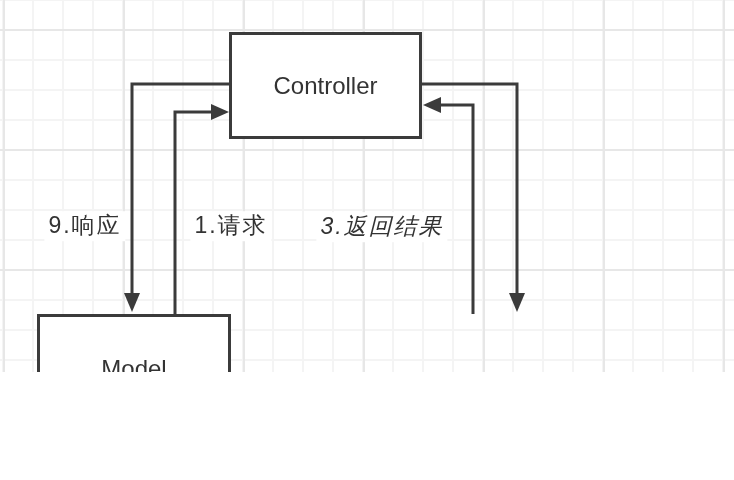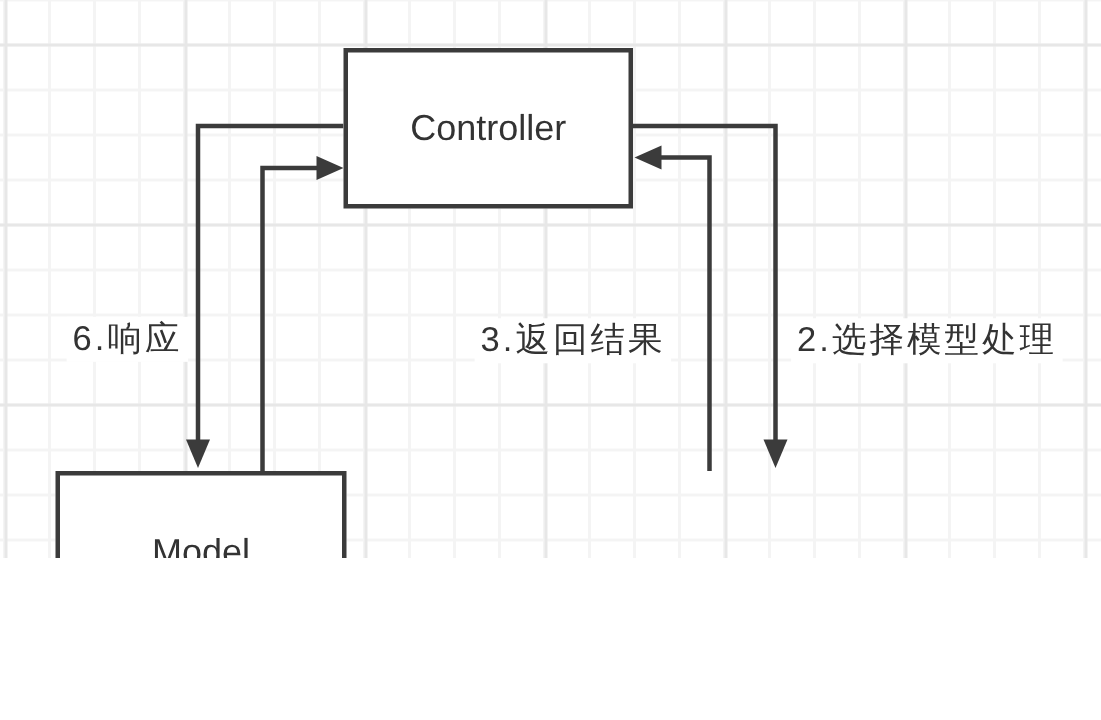--- a/index.html
+++ b/index.html
@@ -47,21 +47,21 @@
     background: #ffffff;
     padding: 1px 4px;
     font-size: 23px;
     letter-spacing: 2px;
     color: #333333;
     white-space: nowrap;
     line-height: 1.2;
   }
   .lbl-response      { left: 85px;  top: 226px; }
   .lbl-request       { left: 231px; top: 226px; }
-  .lbl-return-result { left: 382px; top: 227px; }
+  .lbl-return-result { left: 382px; top: 227px; font-style: italic; }
   .lbl-select-model  { left: 618px; top: 227px; }
   .edge-line { stroke: #3b3b3b; stroke-width: 3; fill: none; }
   .edge-arrowhead { fill: #3b3b3b; stroke: none; }
 </style>
 </head>
 <body>
 
 <div class="canvas">
 
   <svg class="edge-layer" width="734" height="480" viewBox="0 0 734 480" xmlns="http://www.w3.org/2000/svg">
@@ -79,17 +79,17 @@
     <polygon class="edge-arrowhead" points="509,293 525,293 517,312"></polygon>
   </svg>
 
   <div class="node node-controller">
     <span>Controller</span>
   </div>
   <div class="node node-view">
     <span>Model</span>
   </div>
 
-  <div class="edge-label lbl-response">6.响应</div>
+  <div class="edge-label lbl-response">9.响应</div>
+  <div class="edge-label lbl-request">1.请求</div>
   <div class="edge-label lbl-return-result">3.返回结果</div>
-  <div class="edge-label lbl-select-model">2.选择模型处理</div>
 
 </div>
 
 </body></html>

